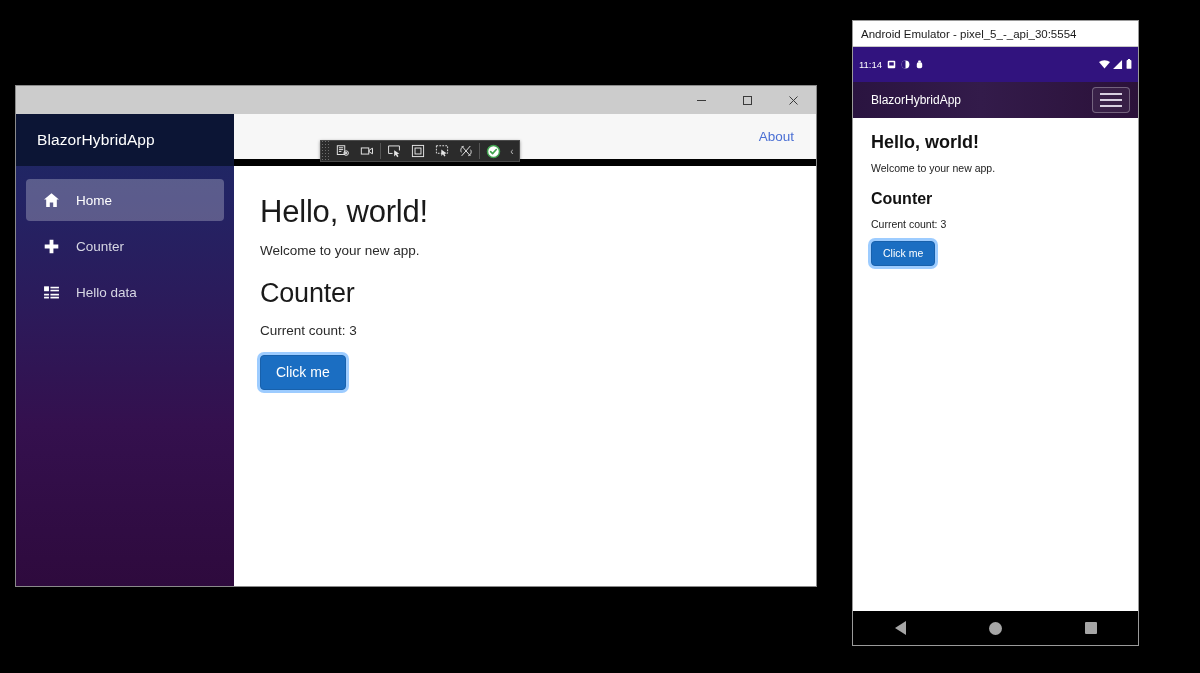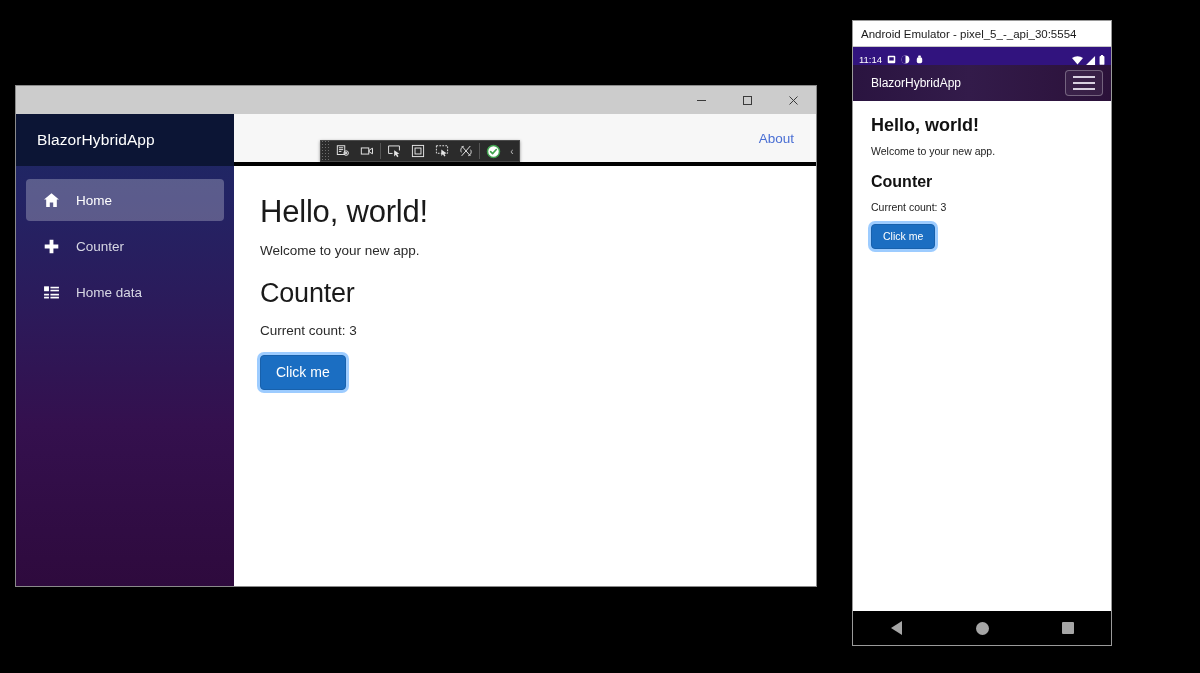--- a/index.html
+++ b/index.html
@@ -60,21 +60,21 @@
     display: flex; align-items: center; justify-content: center;
     color: #ffffff;
   }
   .nav-icon svg { display: block; }
 
   
   .main-col { flex: 1; display: flex; flex-direction: column; min-width: 0; background: #ffffff; }
   .top-row {
     height: 52px; flex: 0 0 52px;
     background: #f7f7f7;
-    border-bottom: 4px solid #000000;
+    border-bottom: 7px solid #000000;
     display: flex; align-items: center; justify-content: flex-end;
     position: relative;
   }
   .about-link {
     color: #4a6fd4; font-size: 13.5px; margin-right: 22px; text-decoration: none;
   }
 
   
   .vs-toolbar {
     position: absolute; left: 86px; top: 26px;
@@ -114,36 +114,36 @@
     padding: 8px 15px 9px 15px;
     border: 1px solid #1861ac;
     border-radius: 4px;
     box-shadow: 0 0 0 3px rgba(38,143,255,.45);
     cursor: pointer;
   }
 
   
   .emulator {
     position: absolute; left: 852px; top: 20px;
-    width: 260px; height: 626px;
+    width: 287px; height: 626px;
     background: #000;
     border: 1px solid #9a9a9a;
     display: flex; flex-direction: column;
     overflow: hidden;
   }
   .emu-titlebar {
     flex: 0 0 26px; background: #ffffff;
     display: flex; align-items: center; padding-left: 8px;
     font-size: 11.5px; color: #1a1a1a;
     border-bottom: 1px solid #c8c8c8;
   }
   .android-statusbar {
     flex: 0 0 18px; background: #31137e;
-    display: flex; align-items: flex-end; justify-content: space-between;
-    padding: 0 6px; color: #ffffff; font-size: 9.5px; gap: 48px;
+    display: flex; align-items: flex-start; justify-content: space-between;
+    padding: 12px 6px; color: #ffffff; font-size: 9.5px; gap: 48px;
   }
   .sb-left { display: flex; align-items: center; gap: 5px; }
   .sb-right { display: flex; align-items: center; gap: 3px; }
   .sb-ico { display: flex; align-items: center; }
   .sb-ico svg { display: block; }
 
   .android-appbar {
     flex: 0 0 36px;
     background: linear-gradient(90deg, #2a1440 0%, #331b4a 45%, #2b1139 100%);
     display: flex; align-items: center; justify-content: space-between;
@@ -240,21 +240,21 @@
               <svg width="17" height="17" viewBox="0 0 16 16" fill="currentColor">
                 <rect x="1" y="2.2" width="4.6" height="4.6"></rect>
                 <rect x="7" y="2.6" width="8" height="1.5"></rect>
                 <rect x="7" y="5.4" width="8" height="1.5"></rect>
                 <rect x="1" y="9.2" width="4.6" height="1.6"></rect>
                 <rect x="1" y="12.0" width="4.6" height="1.6"></rect>
                 <rect x="7" y="9.2" width="8" height="1.6"></rect>
                 <rect x="7" y="12.0" width="8" height="1.6"></rect>
               </svg>
             </span>
-            <span>Home data</span>
+            <span>Hello data</span>
           </div>
 
         </div>
       </div>
 
       <div class="main-col">
 
         <div class="top-row">
           <a class="about-link" href="#">About</a>
 

